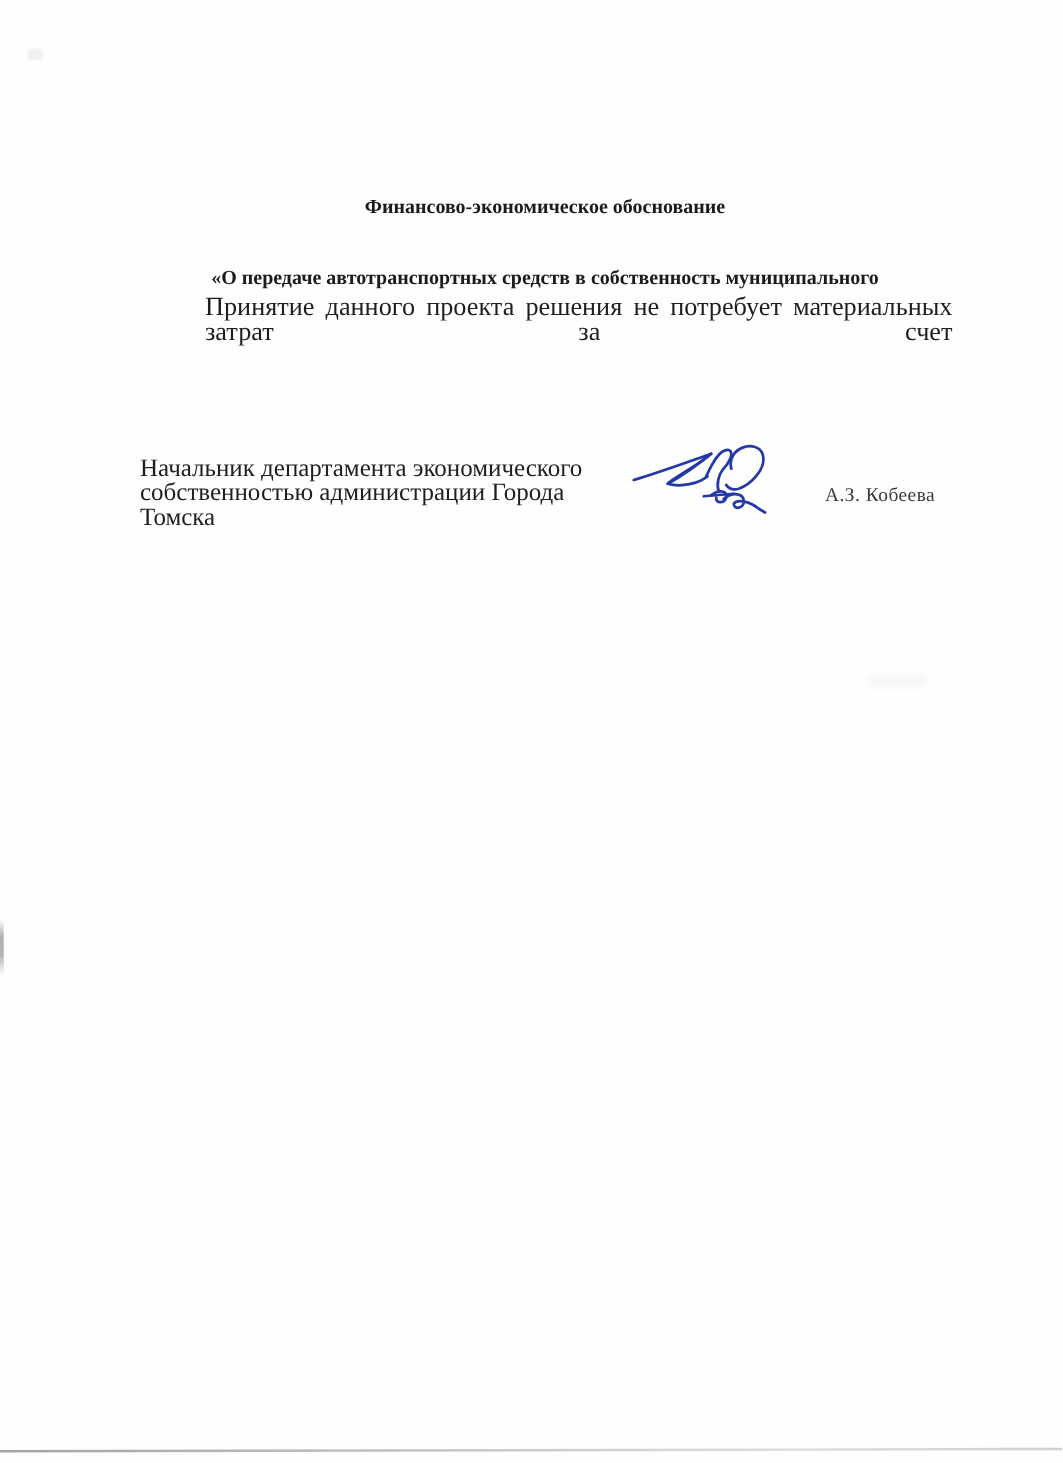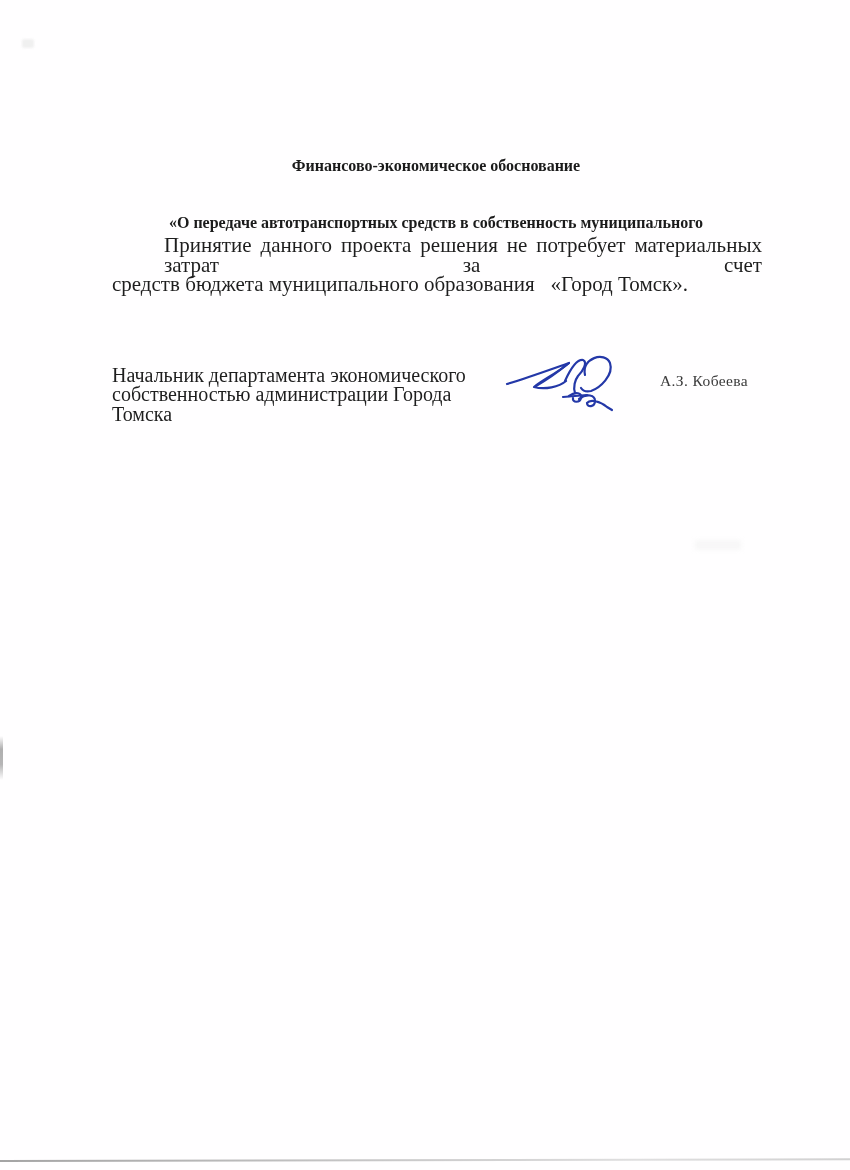--- a/index.html
+++ b/index.html
@@ -62,21 +62,21 @@
   }
   .sig-ink {
     position: absolute;
     top: 350px;
     left: 503px;
     width: 156px;
     height: 64px;
   }
   .sig-name {
     position: absolute;
-    top: 372px;
+    top: 388px;
     left: 660px;
     font-size: 15.5px;
     color: #3a3a3a;
     letter-spacing: 0.4px;
     white-space: pre;
   }
 
   
   .artifact-topleft {
     position: absolute;
@@ -125,21 +125,20 @@
 
   <div class="artifact-topleft"></div>
 
   <div class="title-block">
     <div>Финансово-экономическое обоснование</div>
     <div>«О передаче автотранспортных средств в собственность муниципального</div>
   </div>
 
   <div class="body-block">
     <div class="body-line-1">Принятие данного проекта решения не потребует материальных затрат за счет</div>
-    <div class="body-line-2">средств бюджета муниципального образования   «Город Томск».</div>
   </div>
 
   <div class="sig-titles">
     <div>Начальник департамента экономического</div>
     <div>собственностью администрации Города Томска</div>
   </div>
 
   <svg class="sig-ink" viewBox="0 0 156 64" xmlns="http://www.w3.org/2000/svg">
     <g fill="none" stroke="#2438a8" stroke-width="2.2" stroke-linecap="round" stroke-linejoin="round">
 

